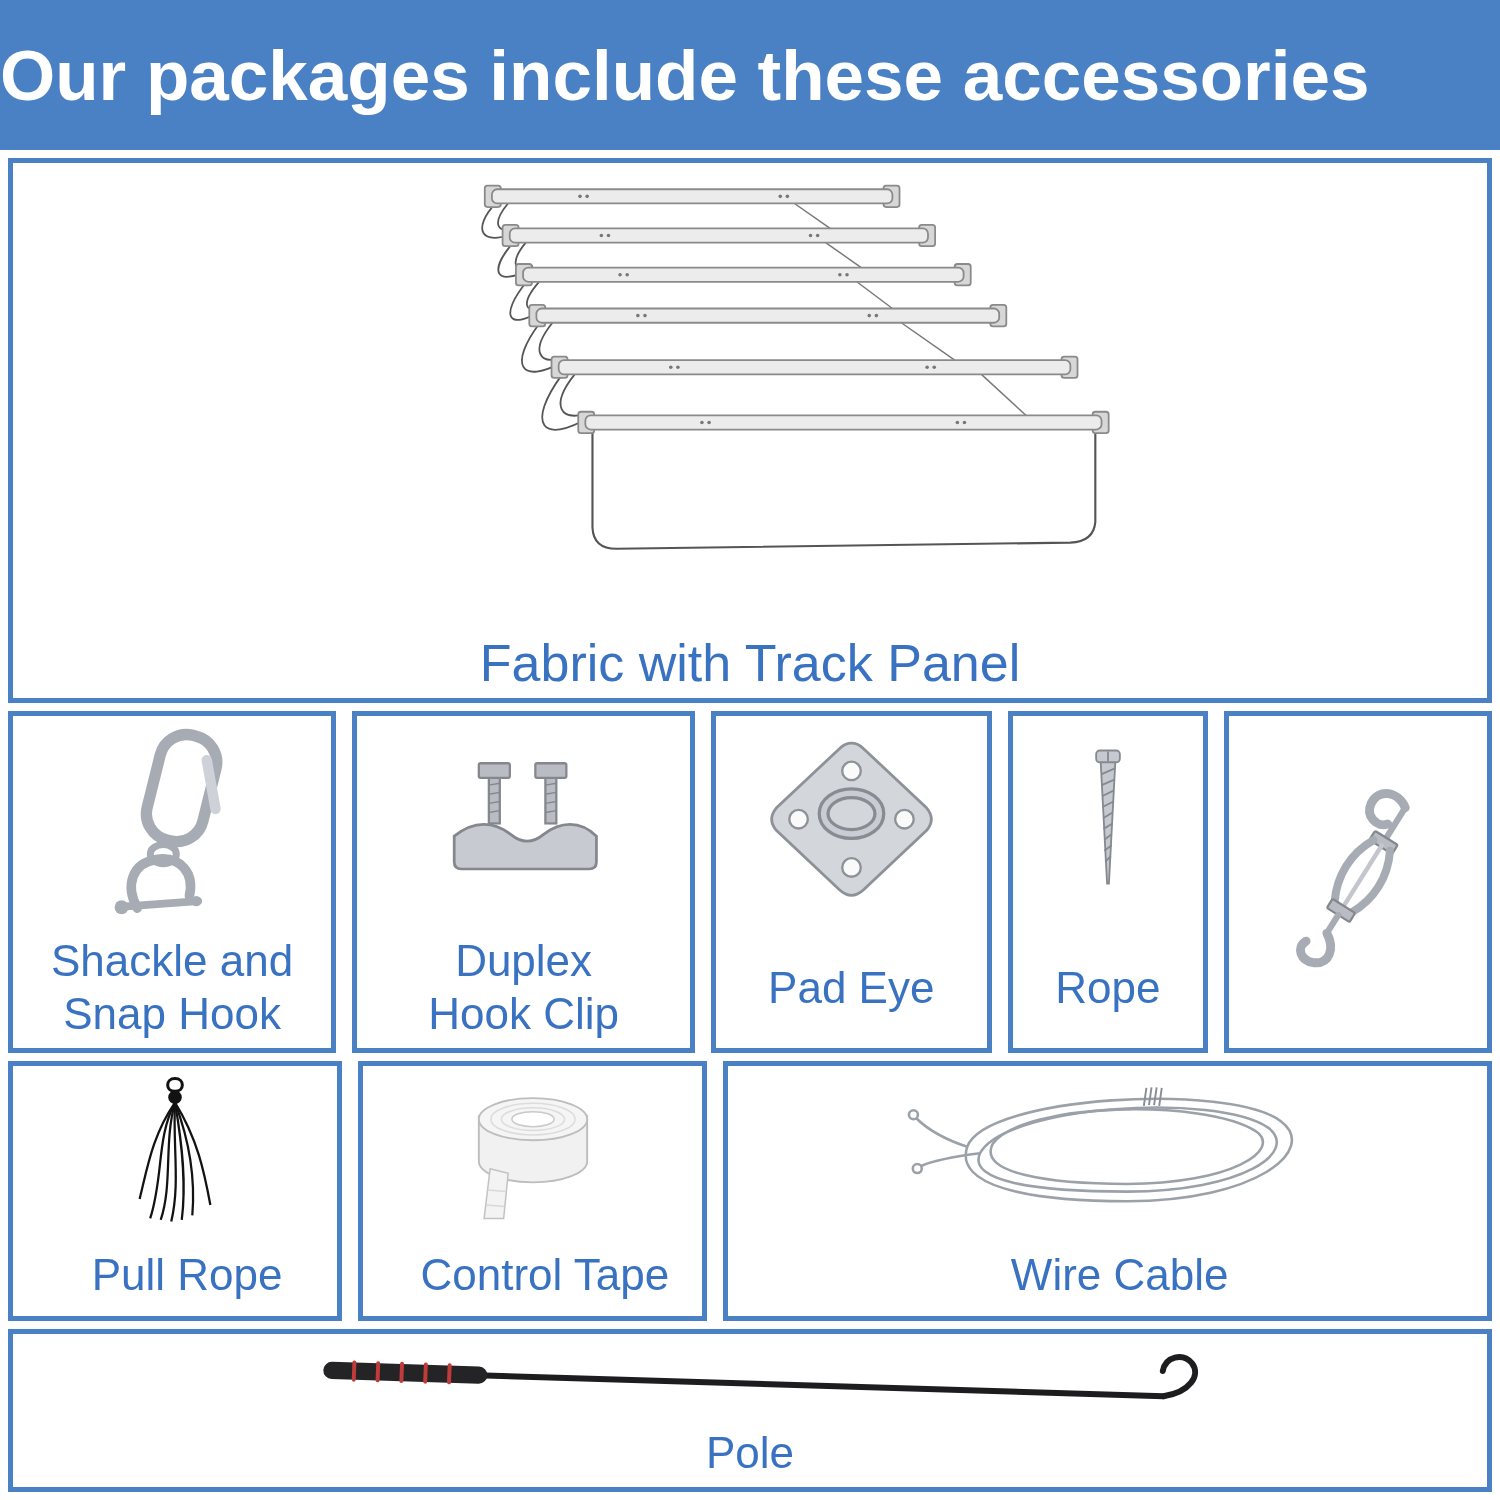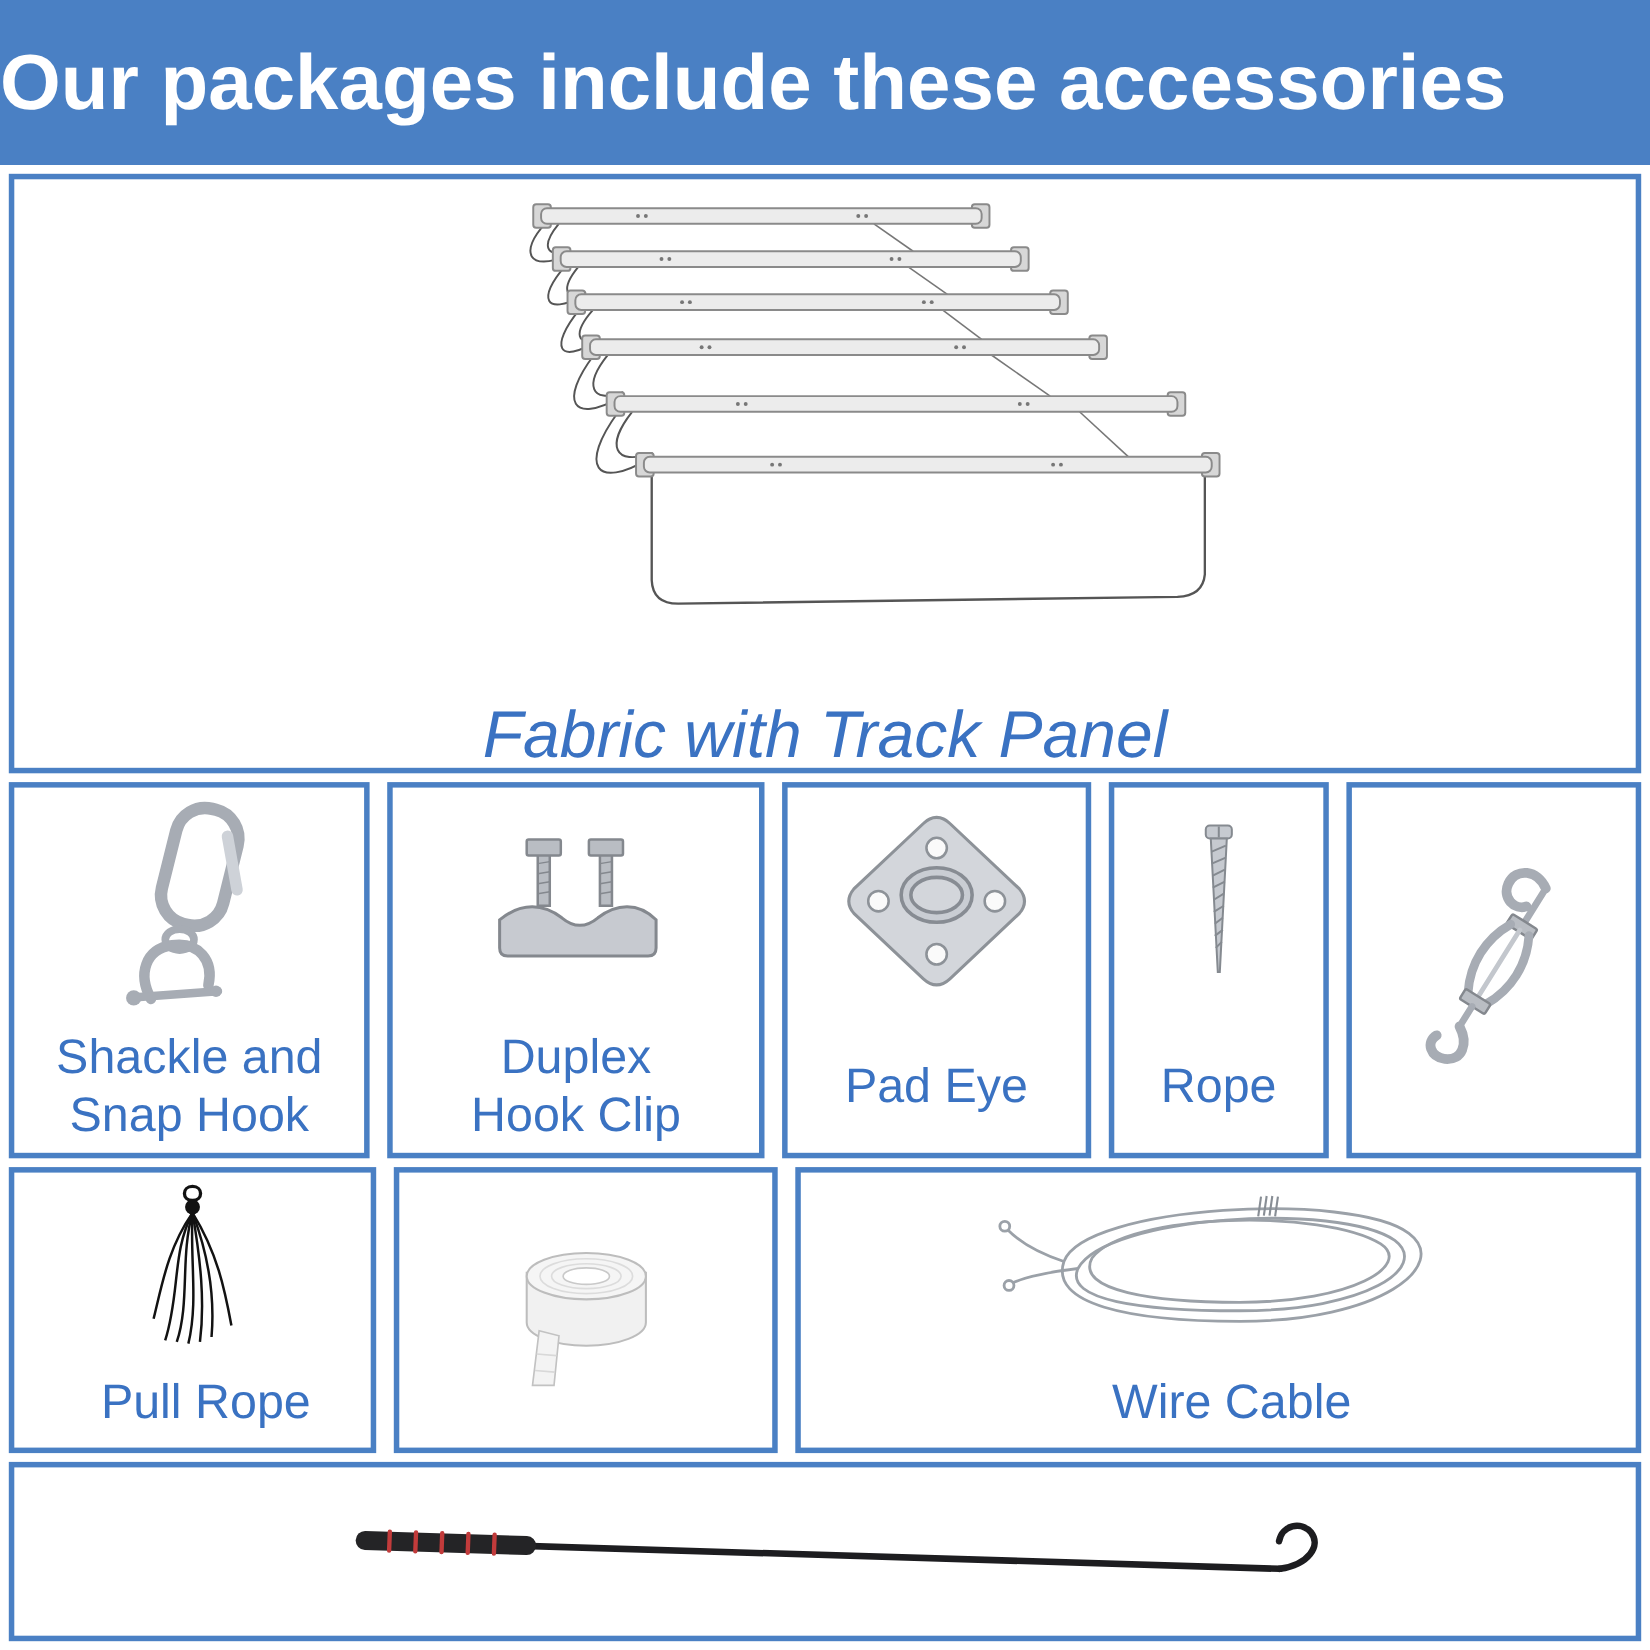--- a/index.html
+++ b/index.html
@@ -27,21 +27,21 @@
     min-width:0;min-height:0;
   }
   .art{flex:1;width:100%;display:flex;align-items:center;justify-content:center;min-height:0;}
   .label-area{flex:none;display:flex;align-items:center;justify-content:center;width:100%;}
   .label{
     color:var(--label,#3A72C2);font-size:44px;text-align:center;line-height:1.2;
     white-space:pre-line;padding:0 6px;
   }
   .panel{height:545px;flex:none;}
   .panel .label-area{height:66px;align-items:flex-start;}
-  .panel .label{font-size:60px;font-style:italic;}
+  .panel .label{font-size:52px;}
   .row{display:grid;gap:16px;flex:none;}
   .row-1{grid-template-columns:337fr 352fr 288fr 206fr 275fr;height:342px;}
   .row-1 .label-area{height:120px;}
   .row-2{grid-template-columns:337fr 352fr 775fr;height:260px;}
   .row-2 .label-area{height:82px;padding-left:24px;}
   .pole-cell{flex:1;}
   .pole-cell .label-area{height:60px;align-items:flex-start;}
   svg{display:block;}
 </style>
 </head>
@@ -282,20 +282,23 @@
             <path d="M33,60 L33,120 A72,28 0 0 0 177,120 L177,60 Z" fill="#f1f1f1" stroke="#bdbdbd" stroke-width="2.5"></path>
             <path d="M48,130 L40,196 L66,196 L72,136 Z" fill="#f3f3f3" stroke="#c2c2c2" stroke-width="2"></path>
             <line x1="45" y1="158" x2="69" y2="160" stroke="#d8d8d8" stroke-width="2"></line>
             <line x1="43" y1="178" x2="67" y2="180" stroke="#d8d8d8" stroke-width="2"></line>
             <ellipse cx="105" cy="64" rx="72" ry="28" fill="#f5f5f5" stroke="#bdbdbd" stroke-width="2.5"></ellipse>
             <ellipse cx="105" cy="64" rx="56" ry="21" fill="none" stroke="#dcdcdc" stroke-width="2"></ellipse>
             <ellipse cx="105" cy="64" rx="42" ry="15" fill="none" stroke="#dcdcdc" stroke-width="2"></ellipse>
             <ellipse cx="105" cy="64" rx="28" ry="10" fill="#ffffff" stroke="#c9c9c9" stroke-width="2"></ellipse>
           </svg>
         </div>
+        <div class="label-area">
+          <div class="label">Control Tape</div>
+        </div>
       </section>
 
       <section class="cell">
         <div class="art">
           <svg width="690" height="160" viewBox="0 0 740 250">
             <g fill="none" stroke="#9ba1a8" stroke-width="4">
               <path d="M150,120 C180,40 560,20 640,80 C700,125 600,205 400,205 C240,205 130,180 150,120 Z"></path>
               <path d="M170,130 C210,55 540,35 620,90 C670,128 580,190 400,190 C260,190 150,175 170,130 Z"></path>
               <path d="M190,115 C240,50 520,45 600,95 C645,125 560,178 400,178 C280,178 165,162 190,115 Z"></path>
               <path d="M150,120 C120,110 90,95 70,75"></path>
@@ -328,16 +331,19 @@
               <line x1="122" y1="37" x2="121" y2="63"></line>
               <line x1="158" y1="38" x2="157" y2="64"></line>
               <line x1="194" y1="39" x2="193" y2="65"></line>
               <line x1="230" y1="40" x2="229" y2="66"></line>
               <line x1="266" y1="41" x2="265" y2="67"></line>
             </g>
             <path d="M1345,88 C1385,82 1402,56 1388,38 C1374,22 1348,28 1344,50" stroke="#1d1d20" stroke-width="9"></path>
           </g>
         </svg>
       </div>
+      <div class="label-area">
+        <div class="label">Pole</div>
+      </div>
     </section>
 
   </div>
 </div>
 
 </body></html>

